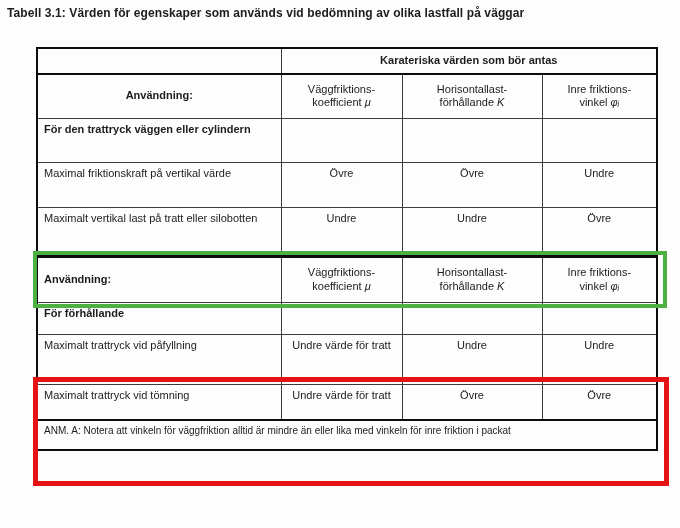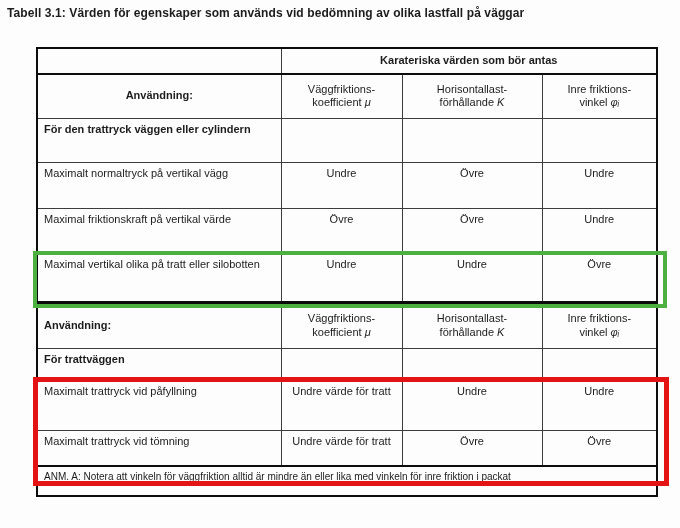--- a/index.html
+++ b/index.html
@@ -87,34 +87,28 @@
       </td>
     </tr>
 
     <tr style="height:44px">
       <td class="bold">För den trattryck väggen eller cylindern</td>
       <td></td>
       <td></td>
       <td></td>
     </tr>
 
-    <tr style="height:46px">
-      <td>Maximalt normaltryck på vertikal vägg</td>
-      <td class="center">Undre</td>
-      <td class="center">Övre</td>
-      <td class="center">Undre</td>
-    </tr>
     <tr style="height:45px">
       <td>Maximal friktionskraft på vertikal värde</td>
       <td class="center">Övre</td>
       <td class="center">Övre</td>
       <td class="center">Undre</td>
     </tr>
     <tr class="green-row" style="height:49px">
-      <td>Maximal vertikal olika på tratt eller silobotten</td>
+      <td>Maximalt vertikal last på tratt eller silobotten</td>
       <td class="center">Undre</td>
       <td class="center">Undre</td>
       <td class="center">Övre</td>
     </tr>
 
     <tr class="sec-sep" style="height:46px">
       <td class="vmid bold">Användning:</td>
       <td class="center vmid">
         <span>Väggfriktions-</span><br>
         <span>koefficient</span>
@@ -126,21 +120,21 @@
         <span class="sym">K</span>
       </td>
       <td class="center vmid">
         <span>Inre friktions-</span><br>
         <span>vinkel</span>
         <span class="sym">φᵢ</span>
       </td>
     </tr>
 
     <tr style="height:32px">
-      <td class="bold">För trattväggen</td>
+      <td class="bold">För förhållande</td>
       <td></td>
       <td></td>
       <td></td>
     </tr>
 
     <tr class="red-row-first" style="height:50px">
       <td>Maximalt trattryck vid påfyllning</td>
       <td class="center">Undre värde för tratt</td>
       <td class="center">Undre</td>
       <td class="center">Undre</td>

